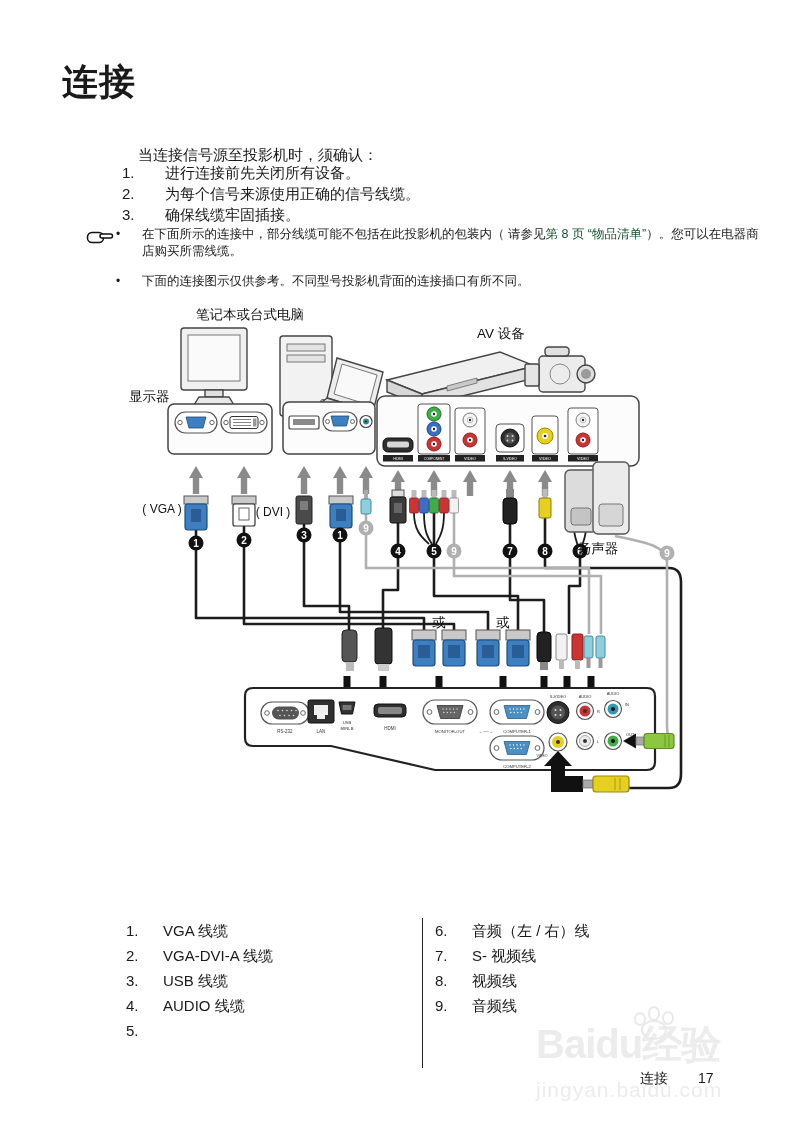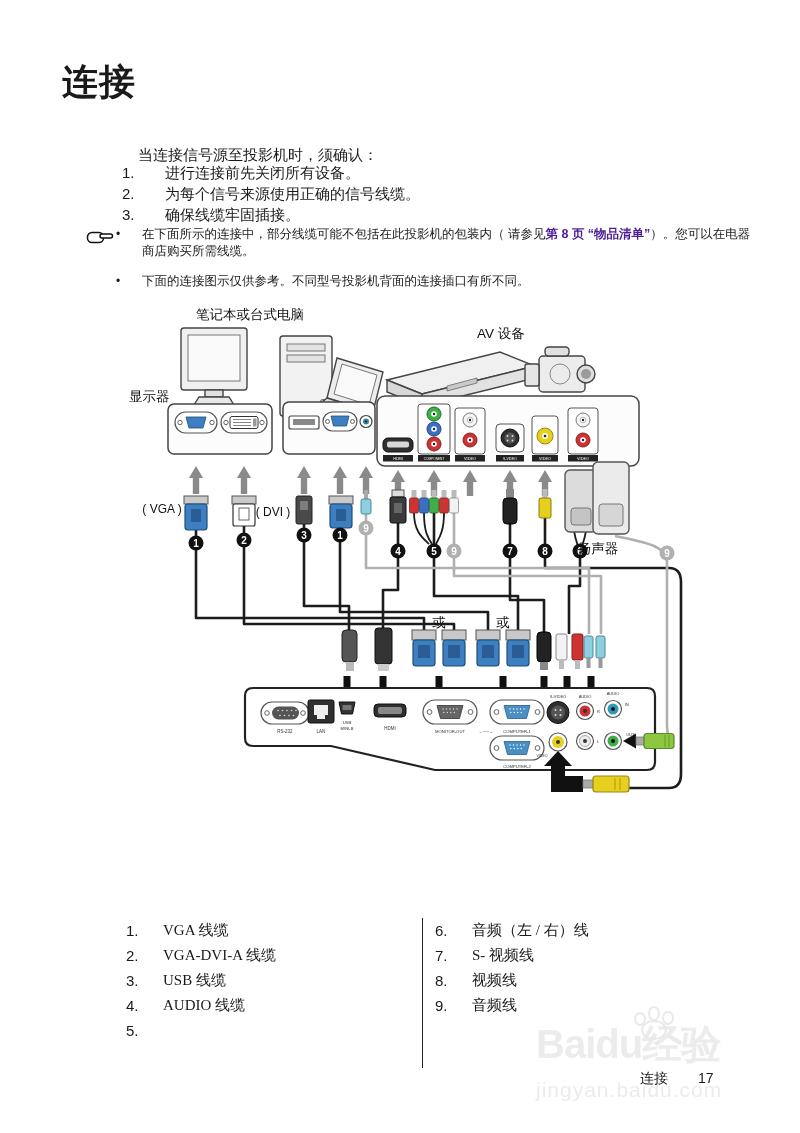--- a/index.html
+++ b/index.html
@@ -9,28 +9,28 @@
   .intro{position:absolute;left:122px;top:130px;font-size:15px;margin:16px;}
   .steps{position:absolute;left:122px;top:162px;font-size:15px;}
   .step{display:flex;line-height:21px;}
   .step .num{width:43px;}
   .note{position:absolute;left:86px;top:226px;width:676px;display:flex;}
   .note-icon{width:30px;flex:0 0 30px;padding-top:2px;}
   .note-body{flex:1;}
   .note-item{display:flex;margin-bottom:13px;}
   .bullet{width:26px;flex:0 0 26px;font-size:12px;padding-top:1px;}
   .note-item p{margin:0;font-size:12.5px;line-height:17px;}
-  .link{color:#4c1d95;text-decoration:none;cursor:pointer;font-weight:bold;}
+  .link{color:#14532d;text-decoration:none;cursor:pointer;}
   .diagram{position:absolute;left:115px;top:300px;}
   .legend{position:absolute;left:126px;top:918px;width:572px;display:flex;align-items:stretch;min-height:150px;font-size:15px;}
   .legend .col-left{width:296px;}
   .legend .col-right{flex:1;border-left:1.5px solid #222;padding-left:12px;}
   .legend-row{display:flex;line-height:25px;}
   .legend-row .num{width:37px;flex:0 0 37px;}
-  .legend-row .txt{flex:1;font-family:Liberation Serif, serif;}
+  .legend-row .txt{flex:1;}
   .watermark{position:absolute;left:536px;top:1022px;width:260px;text-align:left;color:#ececec;z-index:1;}
   .wm-brand{font-size:40px;font-weight:bold;letter-spacing:-1px;line-height:44px;position:relative;}
   .wm-url{font-size:21px;letter-spacing:1px;margin-top:12px;}
   .paw{position:absolute;left:96px;top:-16px;width:44px;height:34px;}
   .paw span{position:absolute;border:2.5px solid #e9e9e9;border-radius:50%;}
   .paw .pad{width:22px;height:16px;left:9px;top:14px;}
   .paw .t1{width:8px;height:10px;left:2px;top:6px;}
   .paw .t2{width:8px;height:11px;left:16px;top:0px;}
   .paw .t3{width:8px;height:10px;left:30px;top:5px;}
   .pagefoot{position:absolute;left:640px;top:1070px;font-size:14px;z-index:2;}

